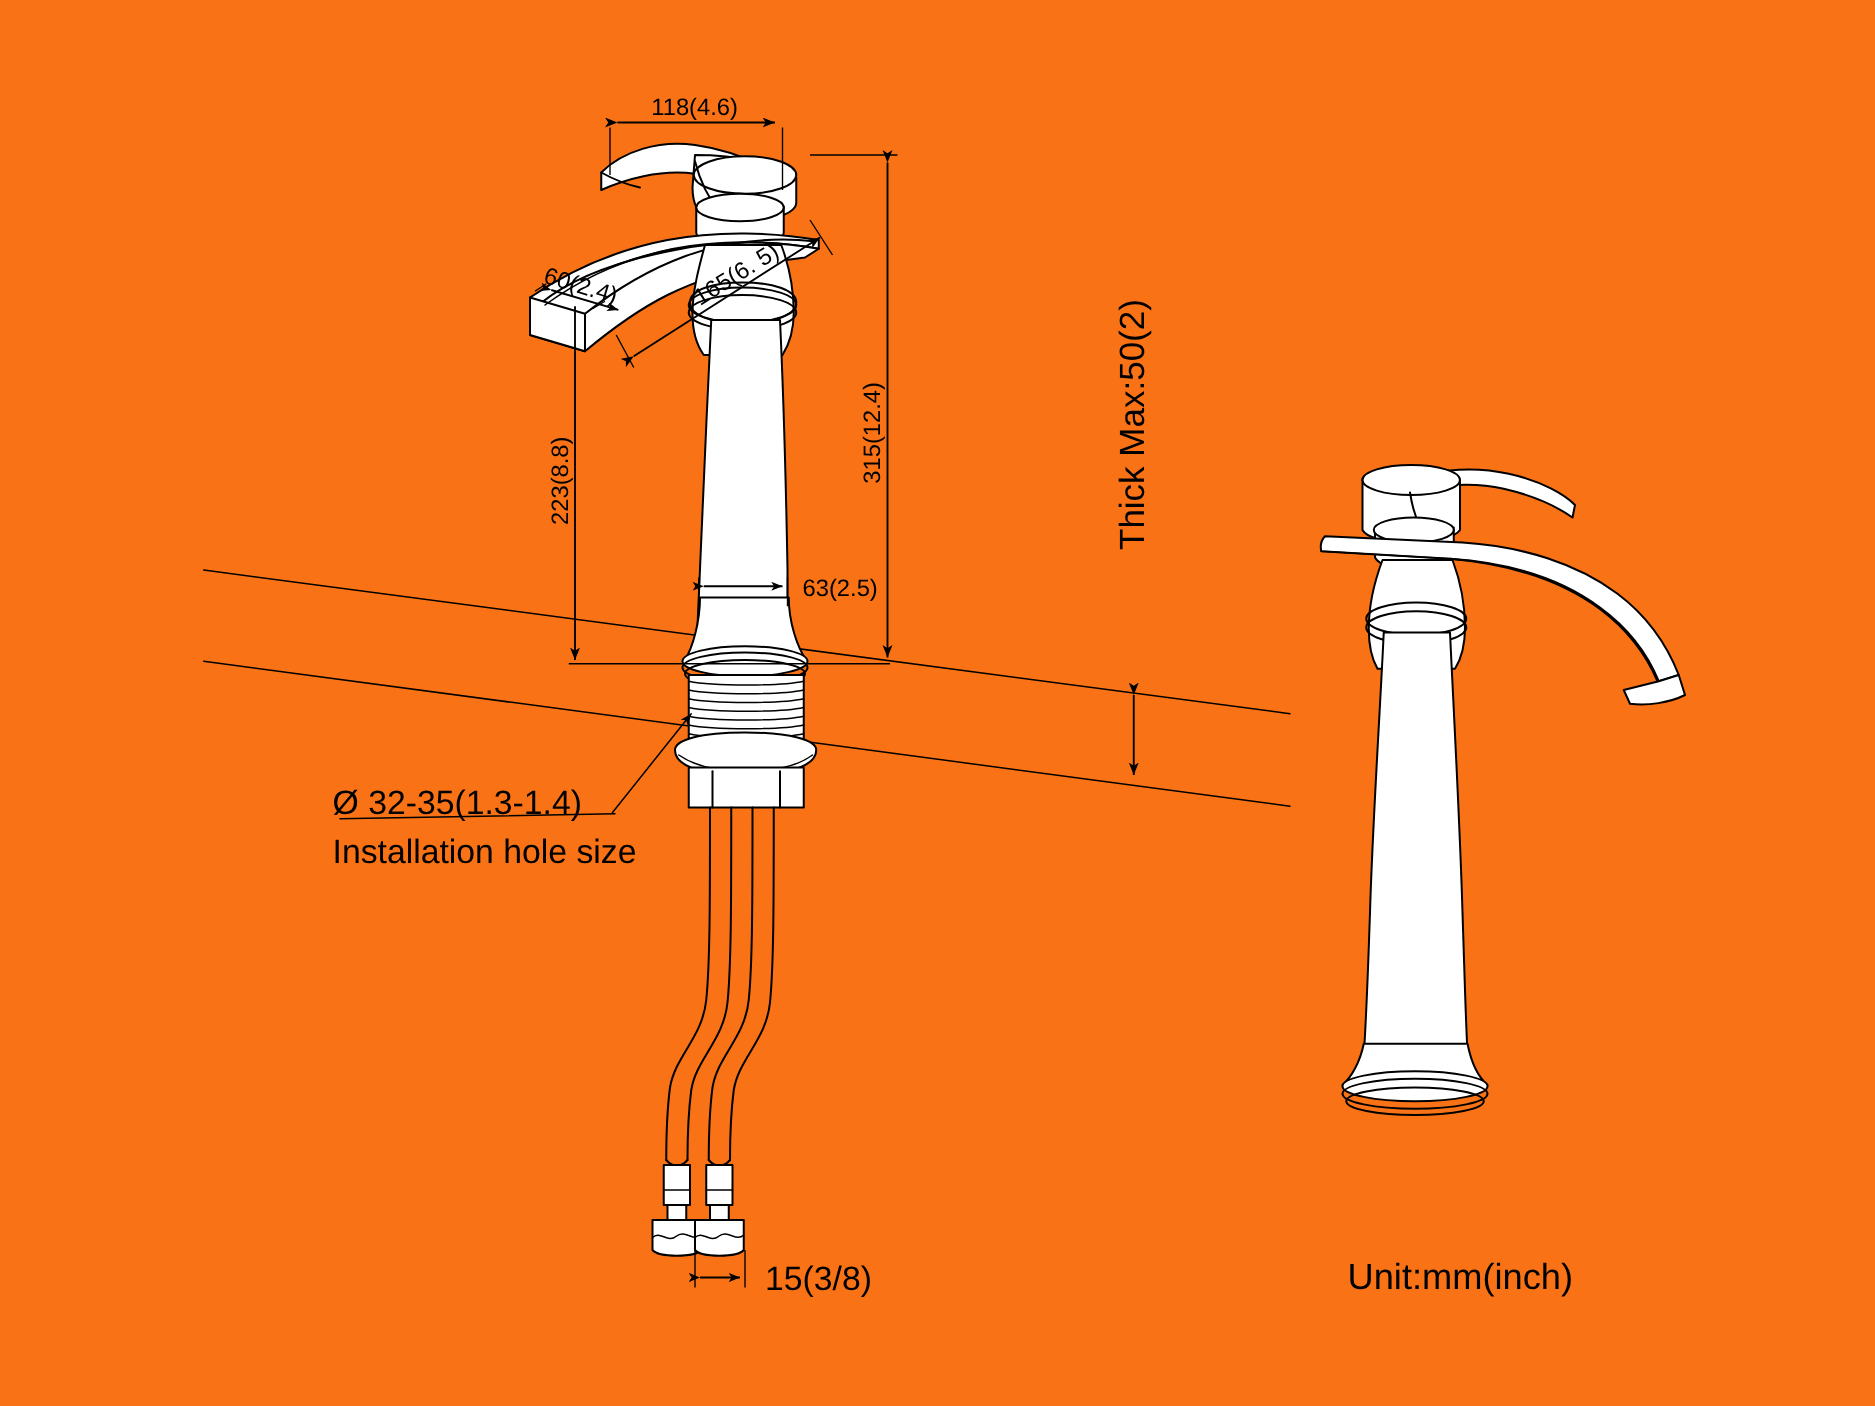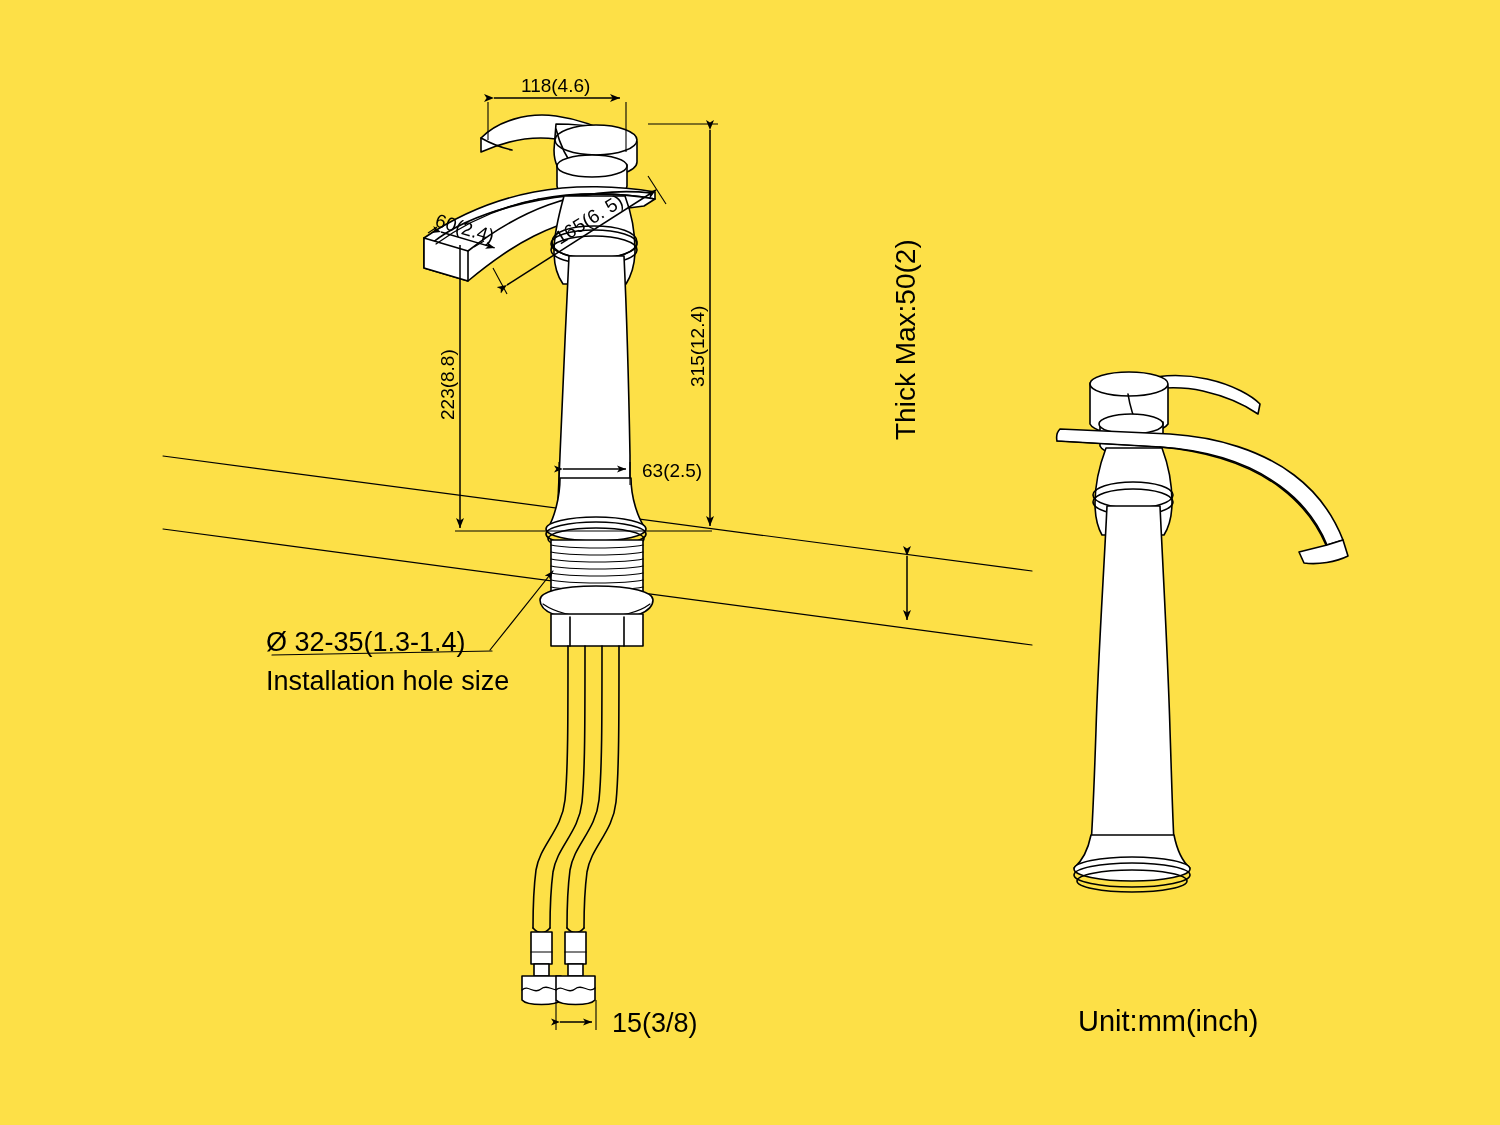--- a/index.html
+++ b/index.html
@@ -7,21 +7,21 @@
     padding: 0;
     background: #ffffff;
   }
   body {
     font-family: "Liberation Sans", sans-serif;
   }
   #page {
     position: relative;
     width: 1500px;
     height: 1125px;
-    background: #fde047;
+    background: #f97316;
     overflow: hidden;
   }
   svg.drawing {
     position: absolute;
     left: 0;
     top: 0;
     width: 1500px;
     height: 1125px;
   }
   .ln {

